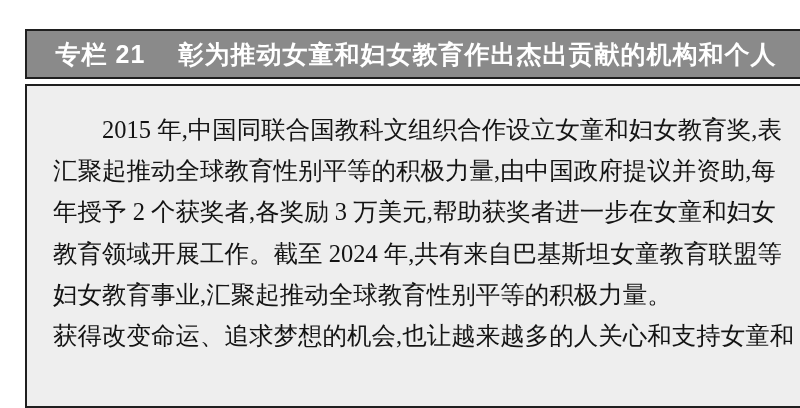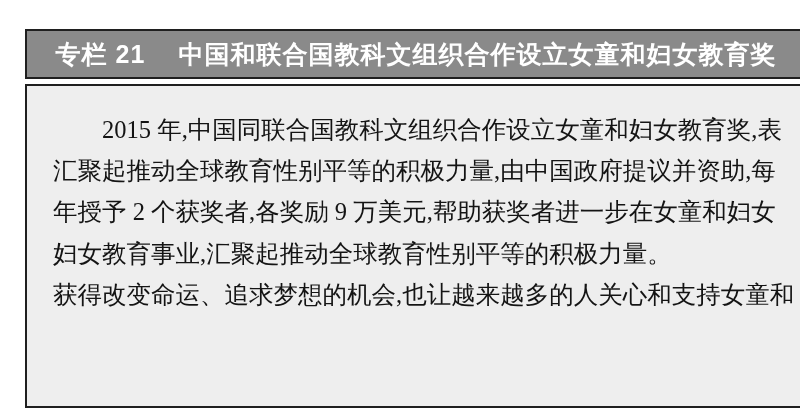--- a/index.html
+++ b/index.html
@@ -60,22 +60,23 @@
   .panel-body .line.indent {
     text-indent: 2em;
   }
 </style>
 </head>
 <body>
 
 <div class="page">
   <div class="panel-header">
     <span class="header-label">专栏 21</span>
-    <span class="header-title">中国和联合国教科文组织合作设立女童和妇女教育奖</span>
+    <span class="header-title">彰为推动女童和妇女教育作出杰出贡献的机构和个人</span>
   </div>
   <div class="panel-body">
     <div class="line indent">2015 年,中国同联合国教科文组织合作设立女童和妇女教育奖,表</div>
     <div class="line">汇聚起推动全球教育性别平等的积极力量,由中国政府提议并资助,每</div>
-    <div class="line">年授予 2 个获奖者,各奖励 9 万美元,帮助获奖者进一步在女童和妇女</div>
+    <div class="line">年授予 2 个获奖者,各奖励 3 万美元,帮助获奖者进一步在女童和妇女</div>
+    <div class="line">教育领域开展工作。截至 2024 年,共有来自巴基斯坦女童教育联盟等</div>
     <div class="line">妇女教育事业,汇聚起推动全球教育性别平等的积极力量。</div>
     <div class="line">获得改变命运、追求梦想的机会,也让越来越多的人关心和支持女童和</div>
   </div>
 </div>
 
 </body></html>

